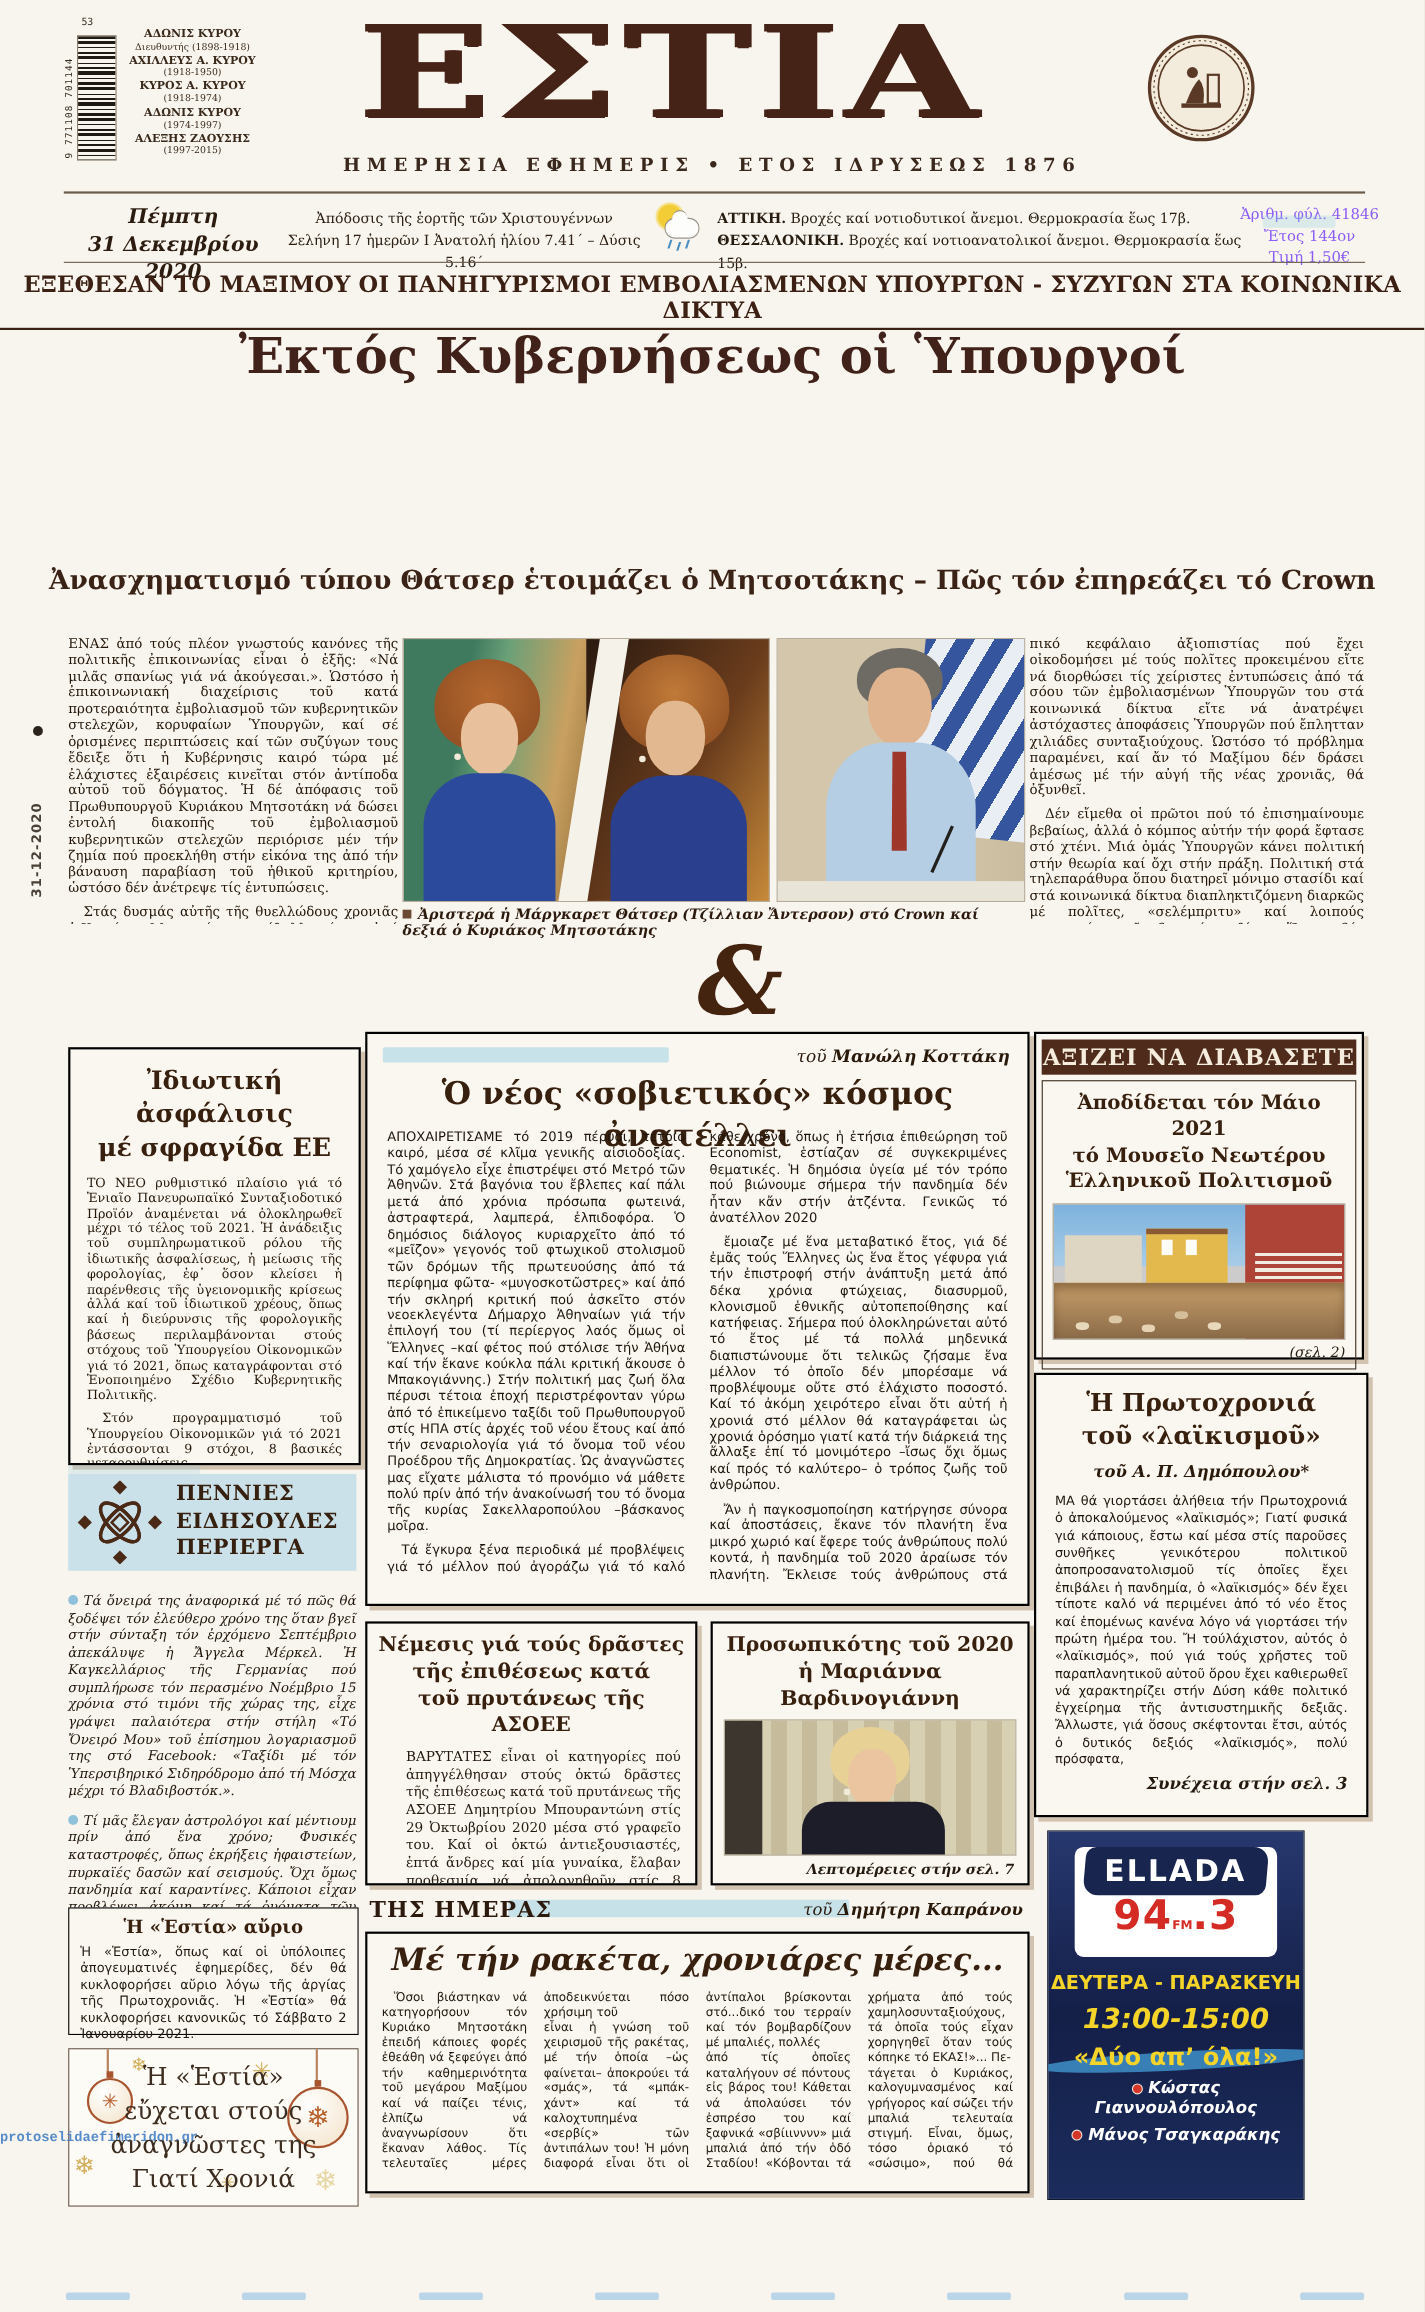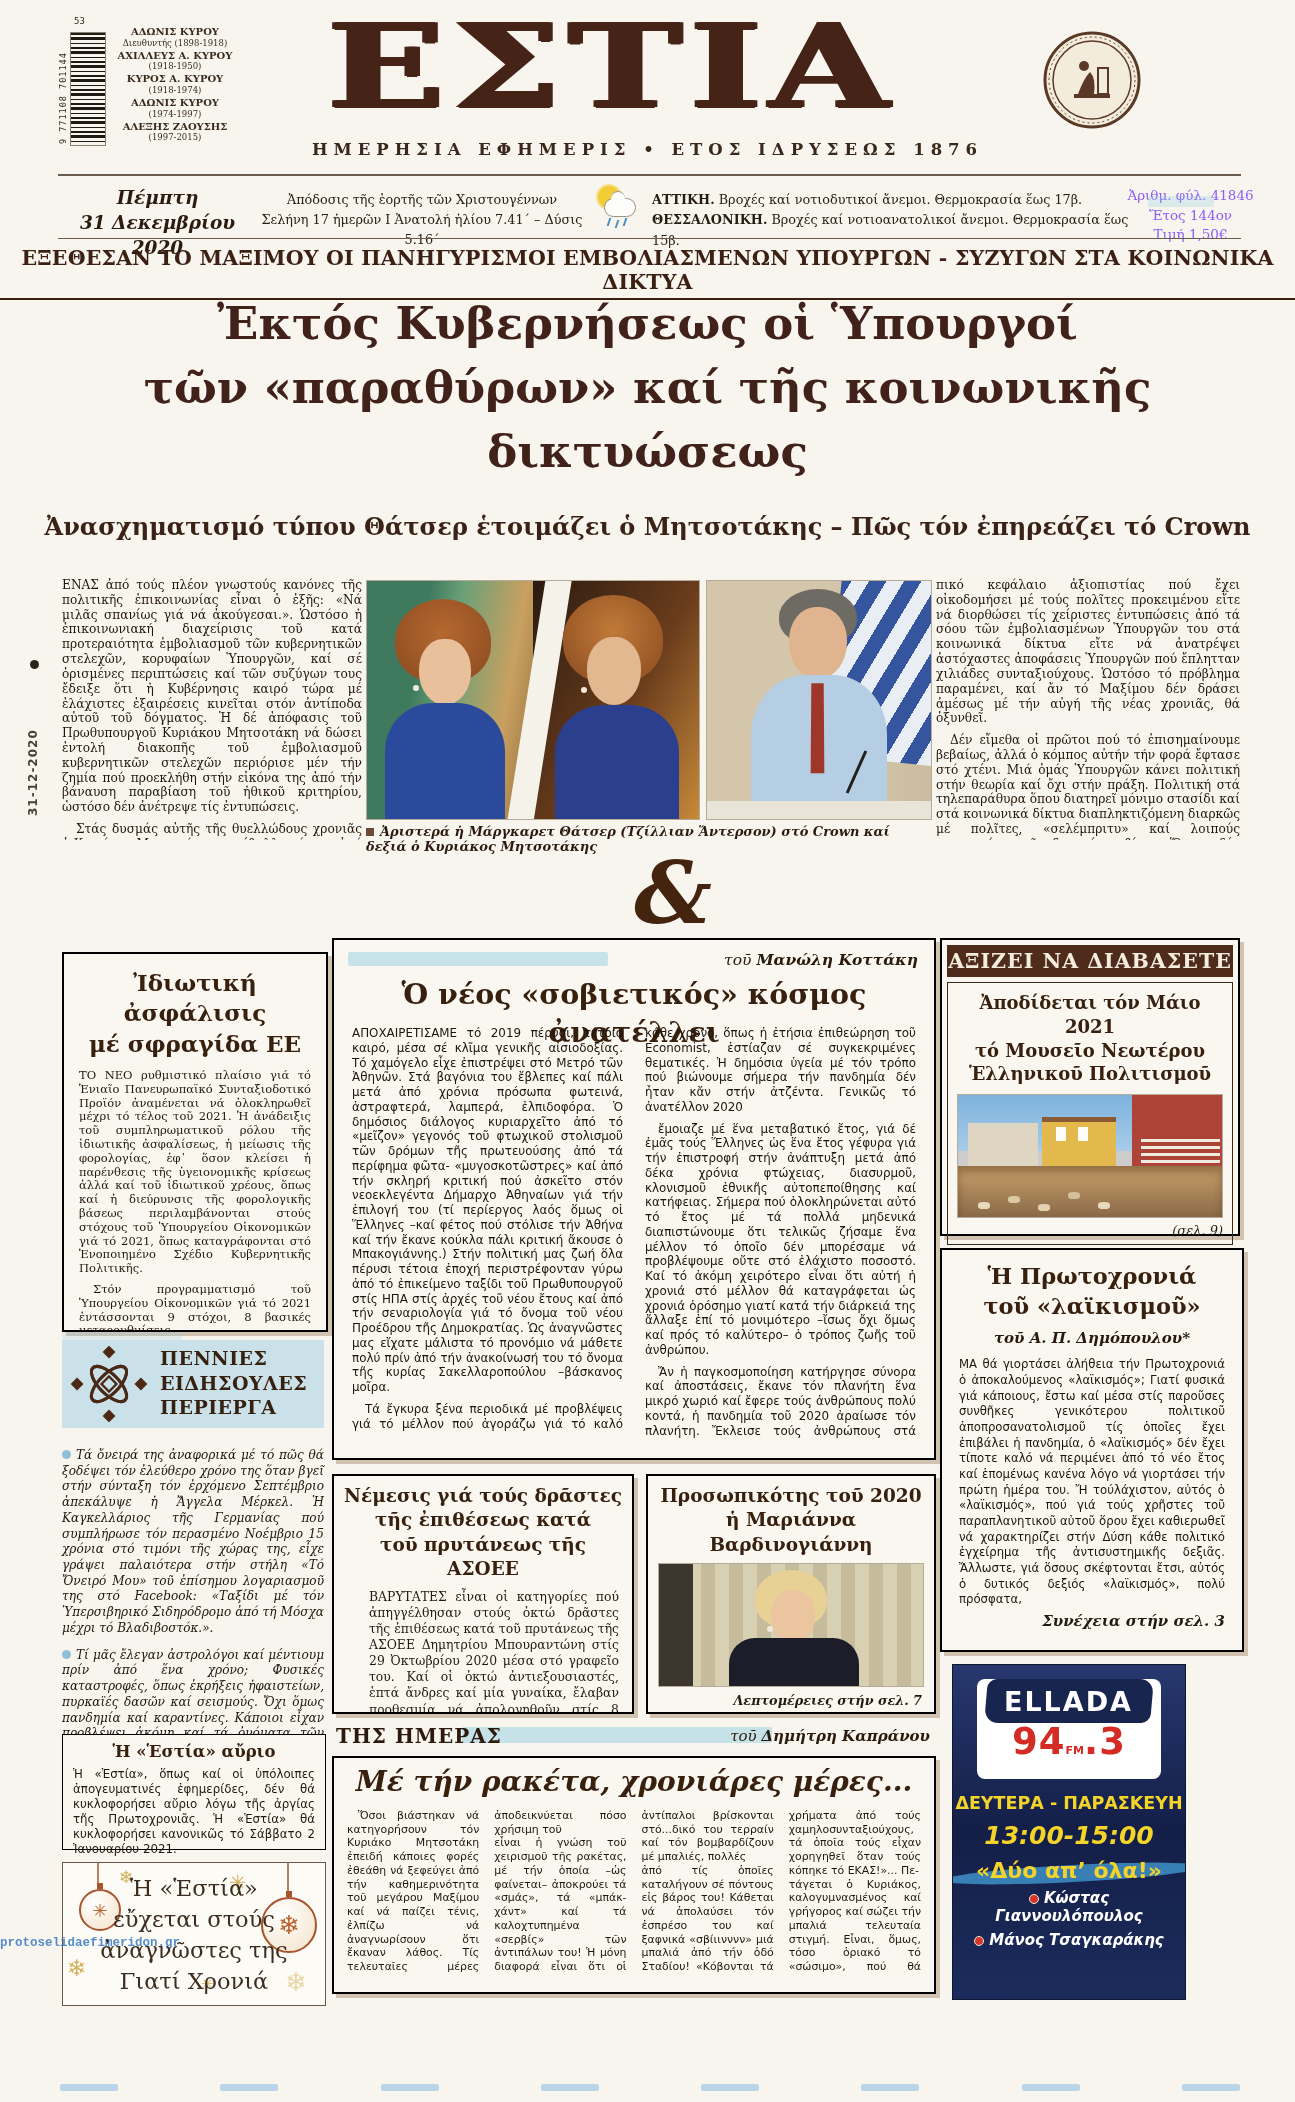--- a/index.html
+++ b/index.html
@@ -212,21 +212,20 @@
   <div class="abs" id="issue-blk">
     <div>Ἀριθμ. φύλ. 41846</div>
     <div>Ἔτος 144ον</div>
     <div>Τιμή 1,50€</div>
   </div>
   <div class="abs rule" style="top:238px;border-top-width:1.5px"></div>
 
   <div class="abs" id="kicker"><span>ΕΞΕΘΕΣΑΝ ΤΟ ΜΑΞΙΜΟΥ ΟΙ ΠΑΝΗΓΥΡΙΣΜΟΙ ΕΜΒΟΛΙΑΣΜΕΝΩΝ ΥΠΟΥΡΓΩΝ - ΣΥΖΥΓΩΝ ΣΤΑ ΚΟΙΝΩΝΙΚΑ ΔΙΚΤΥΑ</span></div>
   <div class="abs" id="headline">
     <div>Ἐκτός Κυβερνήσεως οἱ Ὑπουργοί</div>
-    <div>τῶν «παραθύρων» καί τῆς κοινωνικῆς δικτυώσεως</div>
   </div>
   <div class="abs" id="subhead">Ἀνασχηματισμό τύπου Θάτσερ ἑτοιμάζει ὁ Μητσοτάκης – Πῶς τόν ἐπηρεάζει τό Crown</div>
 
   <div class="abs bodytext just" id="lead-left">
     <p>ΕΝΑΣ ἀπό τούς πλέον γνωστούς κανόνες τῆς πολιτικῆς ἐπικοινωνίας εἶναι ὁ ἑξῆς: «Νά μιλᾶς σπανίως γιά νά ἀκούγεσαι.». Ὡστόσο ἡ ἐπικοινωνιακή διαχείρισις τοῦ κατά προτεραιότητα ἐμβολιασμοῦ τῶν κυβερνητικῶν στελεχῶν, κορυφαίων Ὑπουργῶν, καί σέ ὁρισμένες περιπτώσεις καί τῶν συζύγων τους ἔδειξε ὅτι ἡ Κυβέρνησις καιρό τώρα μέ ἐλάχιστες ἐξαιρέσεις κινεῖται στόν ἀντίποδα αὐτοῦ τοῦ δόγματος. Ἡ δέ ἀπόφασις τοῦ Πρωθυπουργοῦ Κυριάκου Μητσοτάκη νά δώσει ἐντολή διακοπῆς τοῦ ἐμβολιασμοῦ κυβερνητικῶν στελεχῶν περιόρισε μέν τήν ζημία πού προεκλήθη στήν εἰκόνα της ἀπό τήν βάναυση παραβίαση τοῦ ἠθικοῦ κριτηρίου, ὡστόσο δέν ἀνέτρεψε τίς ἐντυπώσεις.</p>
     <p>Στάς δυσμάς αὐτῆς τῆς θυελλώδους χρονιᾶς ὁ Κυριάκος Μητσοτάκης κατέβαλλε κόστος ἀπό τό προσω-</p>
   </div>
 
   <div class="abs ph" id="ph-thatcher">
     <div id="ph-that-l"></div>
@@ -396,21 +395,21 @@
         <div style="position:absolute;left:0;top:0;width:100%;height:46%;background:linear-gradient(#7db2dd,#a8cce8);"></div>
         <div style="position:absolute;left:10px;top:28px;width:70px;height:46px;background:#ded6c2;"></div>
         <div style="position:absolute;left:84px;top:22px;width:74px;height:50px;background:#e3b94e;border-top:5px solid #8a5a34;"></div>
         <div style="position:absolute;left:98px;top:32px;width:10px;height:14px;background:#fdfdf8;"></div>
         <div style="position:absolute;left:120px;top:32px;width:10px;height:14px;background:#fdfdf8;"></div>
         <div style="position:absolute;right:0;top:0;width:34%;height:100%;background:#ae4337;"></div>
         <div style="position:absolute;right:2px;top:44px;width:30%;height:26px;background:repeating-linear-gradient(180deg,#f0ece2 0 3px,#ae4337 3px 7px);"></div>
         <div style="position:absolute;left:0;bottom:0;width:100%;height:42%;background:linear-gradient(#c9a06b,#8a6a48);box-shadow:inset 0 6px 8px rgba(90,60,30,.5);"></div>
         <div style="position:absolute;left:20px;bottom:8px;width:12px;height:7px;background:#e8d9bc;border-radius:40%;box-shadow:30px -6px 0 #dcc8a4,60px 2px 0 #e4d2b2,90px -10px 0 #d4bf9a,120px 0 0 #e8d9bc;"></div>
       </div>
-      <div id="ax-page">(σελ. 9)</div>
+      <div id="ax-page">(σελ. 2)</div>
     </div>
   </div>
 
   <div class="abs box" id="dim-box">
     <div class="box-title">
       <div>Ἡ Πρωτοχρονιά</div>
       <div>τοῦ «λαϊκισμοῦ»</div>
     </div>
     <div id="dim-by">τοῦ Α. Π. Δημόπουλου*</div>
     <div class="bd">ΜΑ θά γιορτάσει ἀλήθεια τήν Πρωτοχρονιά ὁ ἀποκαλούμενος «λαϊκισμός»; Γιατί φυσικά γιά κάποιους, ἔστω καί μέσα στίς παροῦσες συνθῆκες γενικότερου πολιτικοῦ ἀποπροσανατολισμοῦ τίς ὁποῖες ἔχει ἐπιβάλει ἡ πανδημία, ὁ «λαϊκισμός» δέν ἔχει τίποτε καλό νά περιμένει ἀπό τό νέο ἔτος καί ἑπομένως κανένα λόγο νά γιορτάσει τήν πρώτη ἡμέρα του. Ἤ τούλάχιστον, αὐτός ὁ «λαϊκισμός», πού γιά τούς χρῆστες τοῦ παραπλανητικοῦ αὐτοῦ ὅρου ἔχει καθιερωθεῖ νά χαρακτηρίζει στήν Δύση κάθε πολιτικό ἐγχείρημα τῆς ἀντισυστημικῆς δεξιᾶς. Ἄλλωστε, γιά ὅσους σκέφτονται ἔτσι, αὐτός ὁ δυτικός δεξιός «λαϊκισμός», πολύ πρόσφατα,</div>

